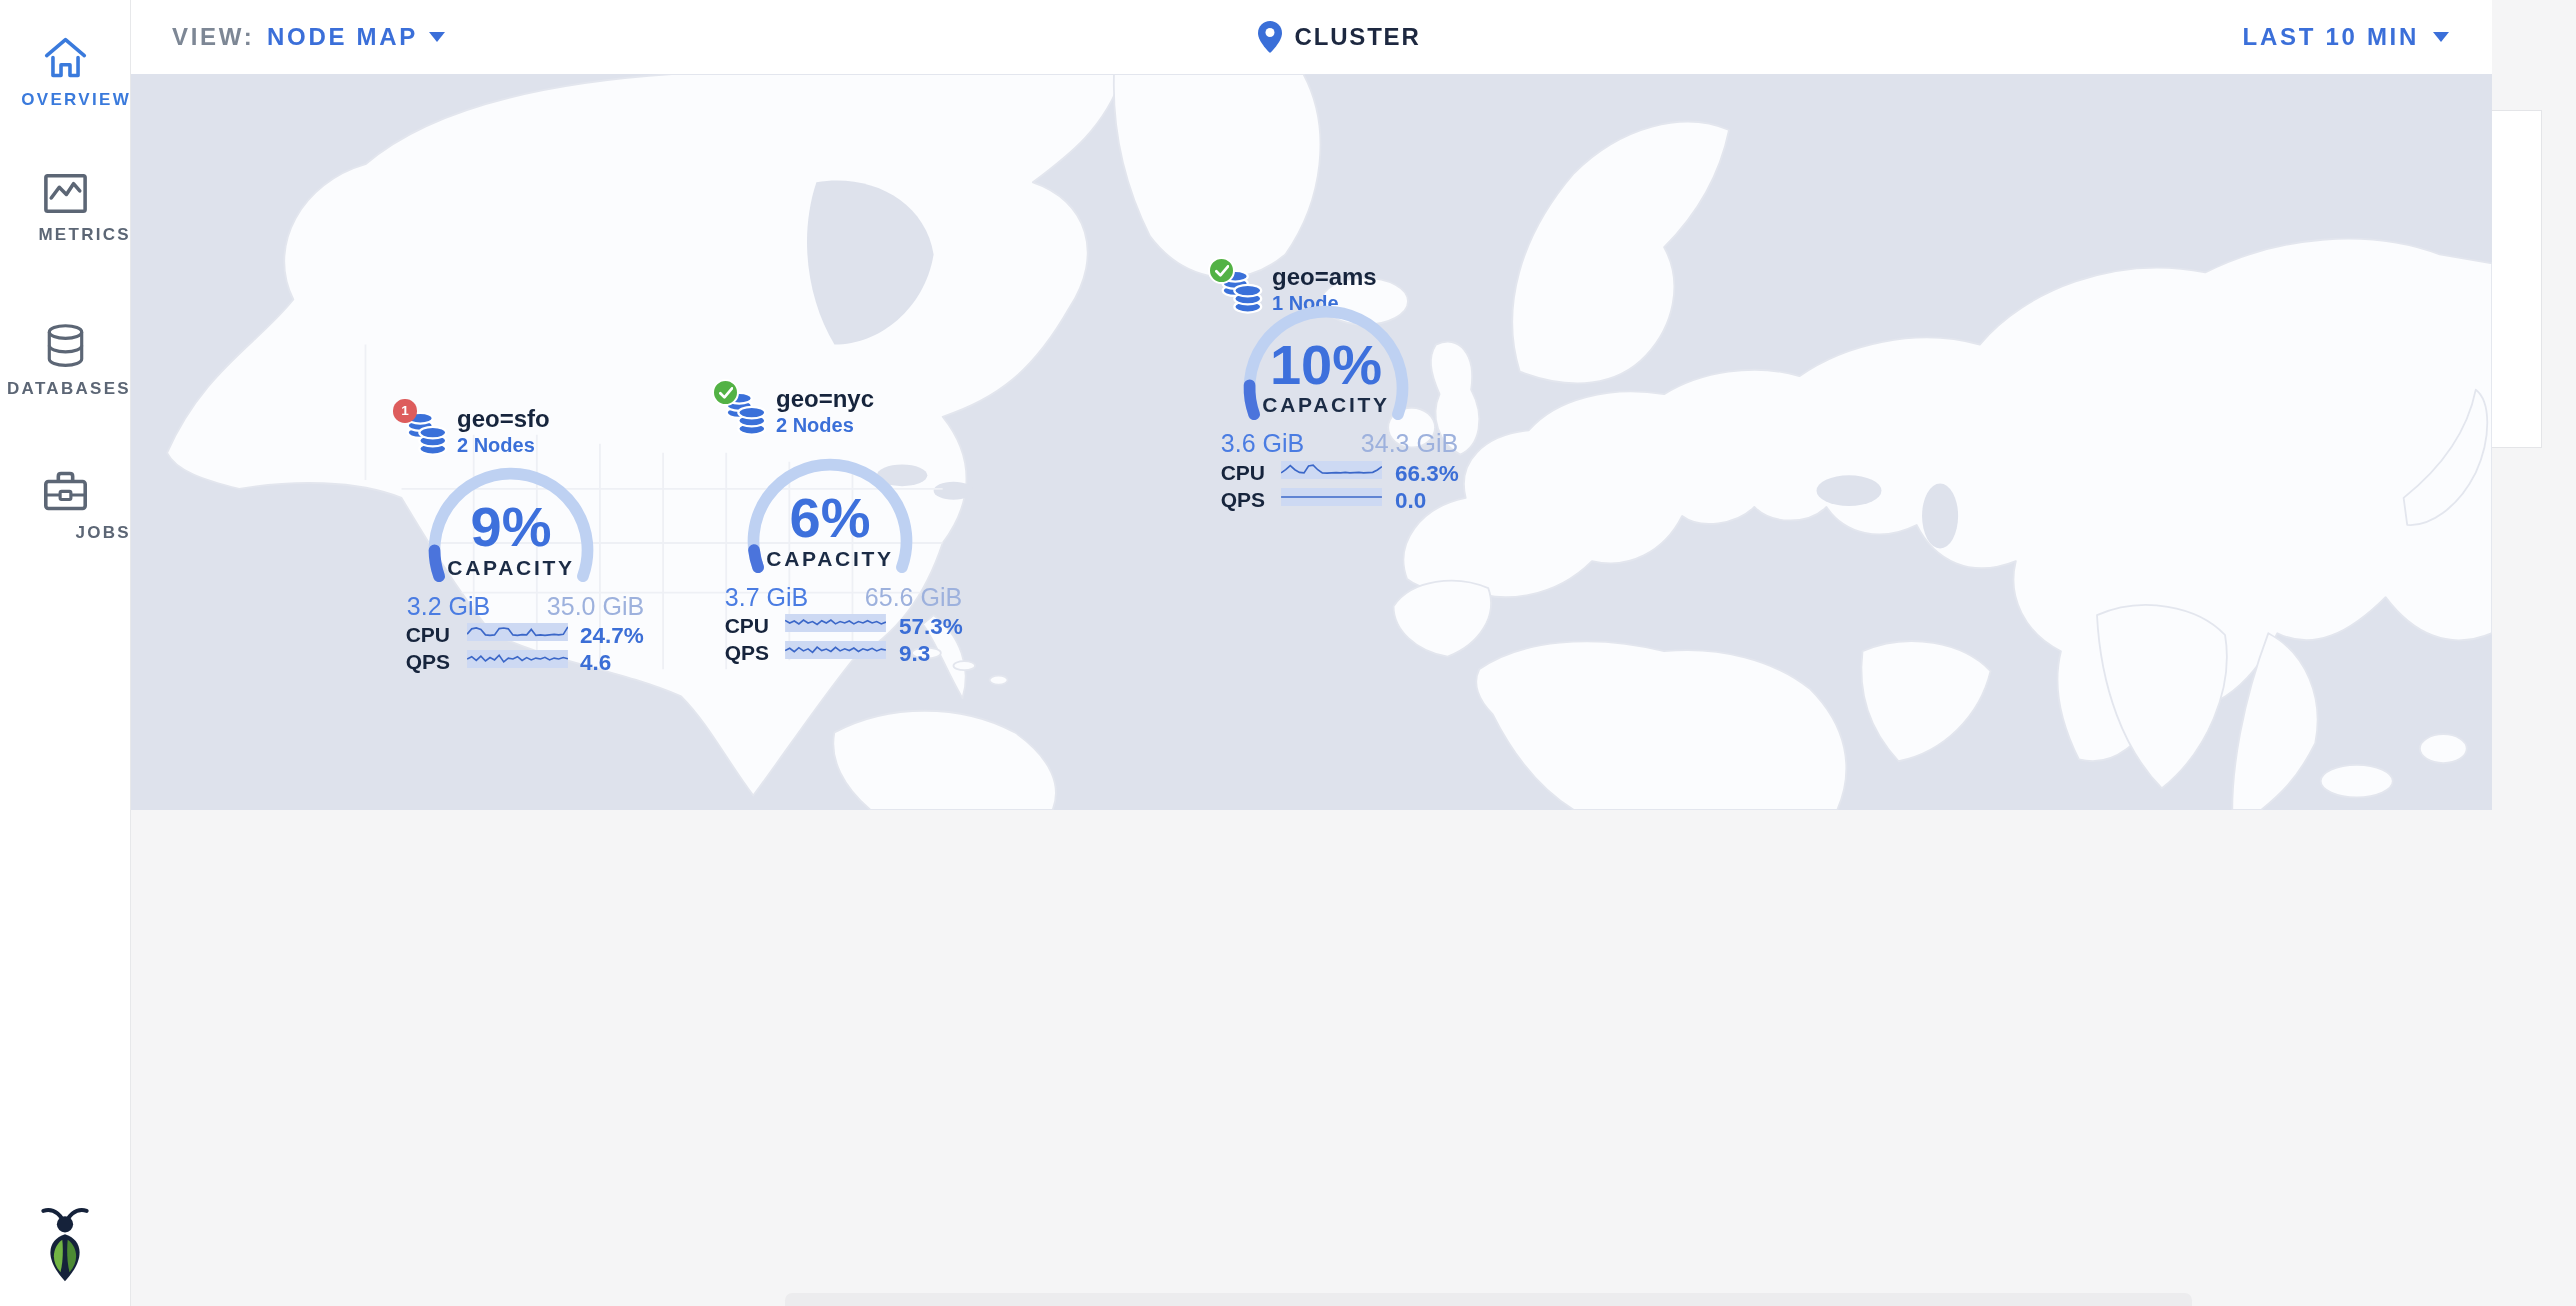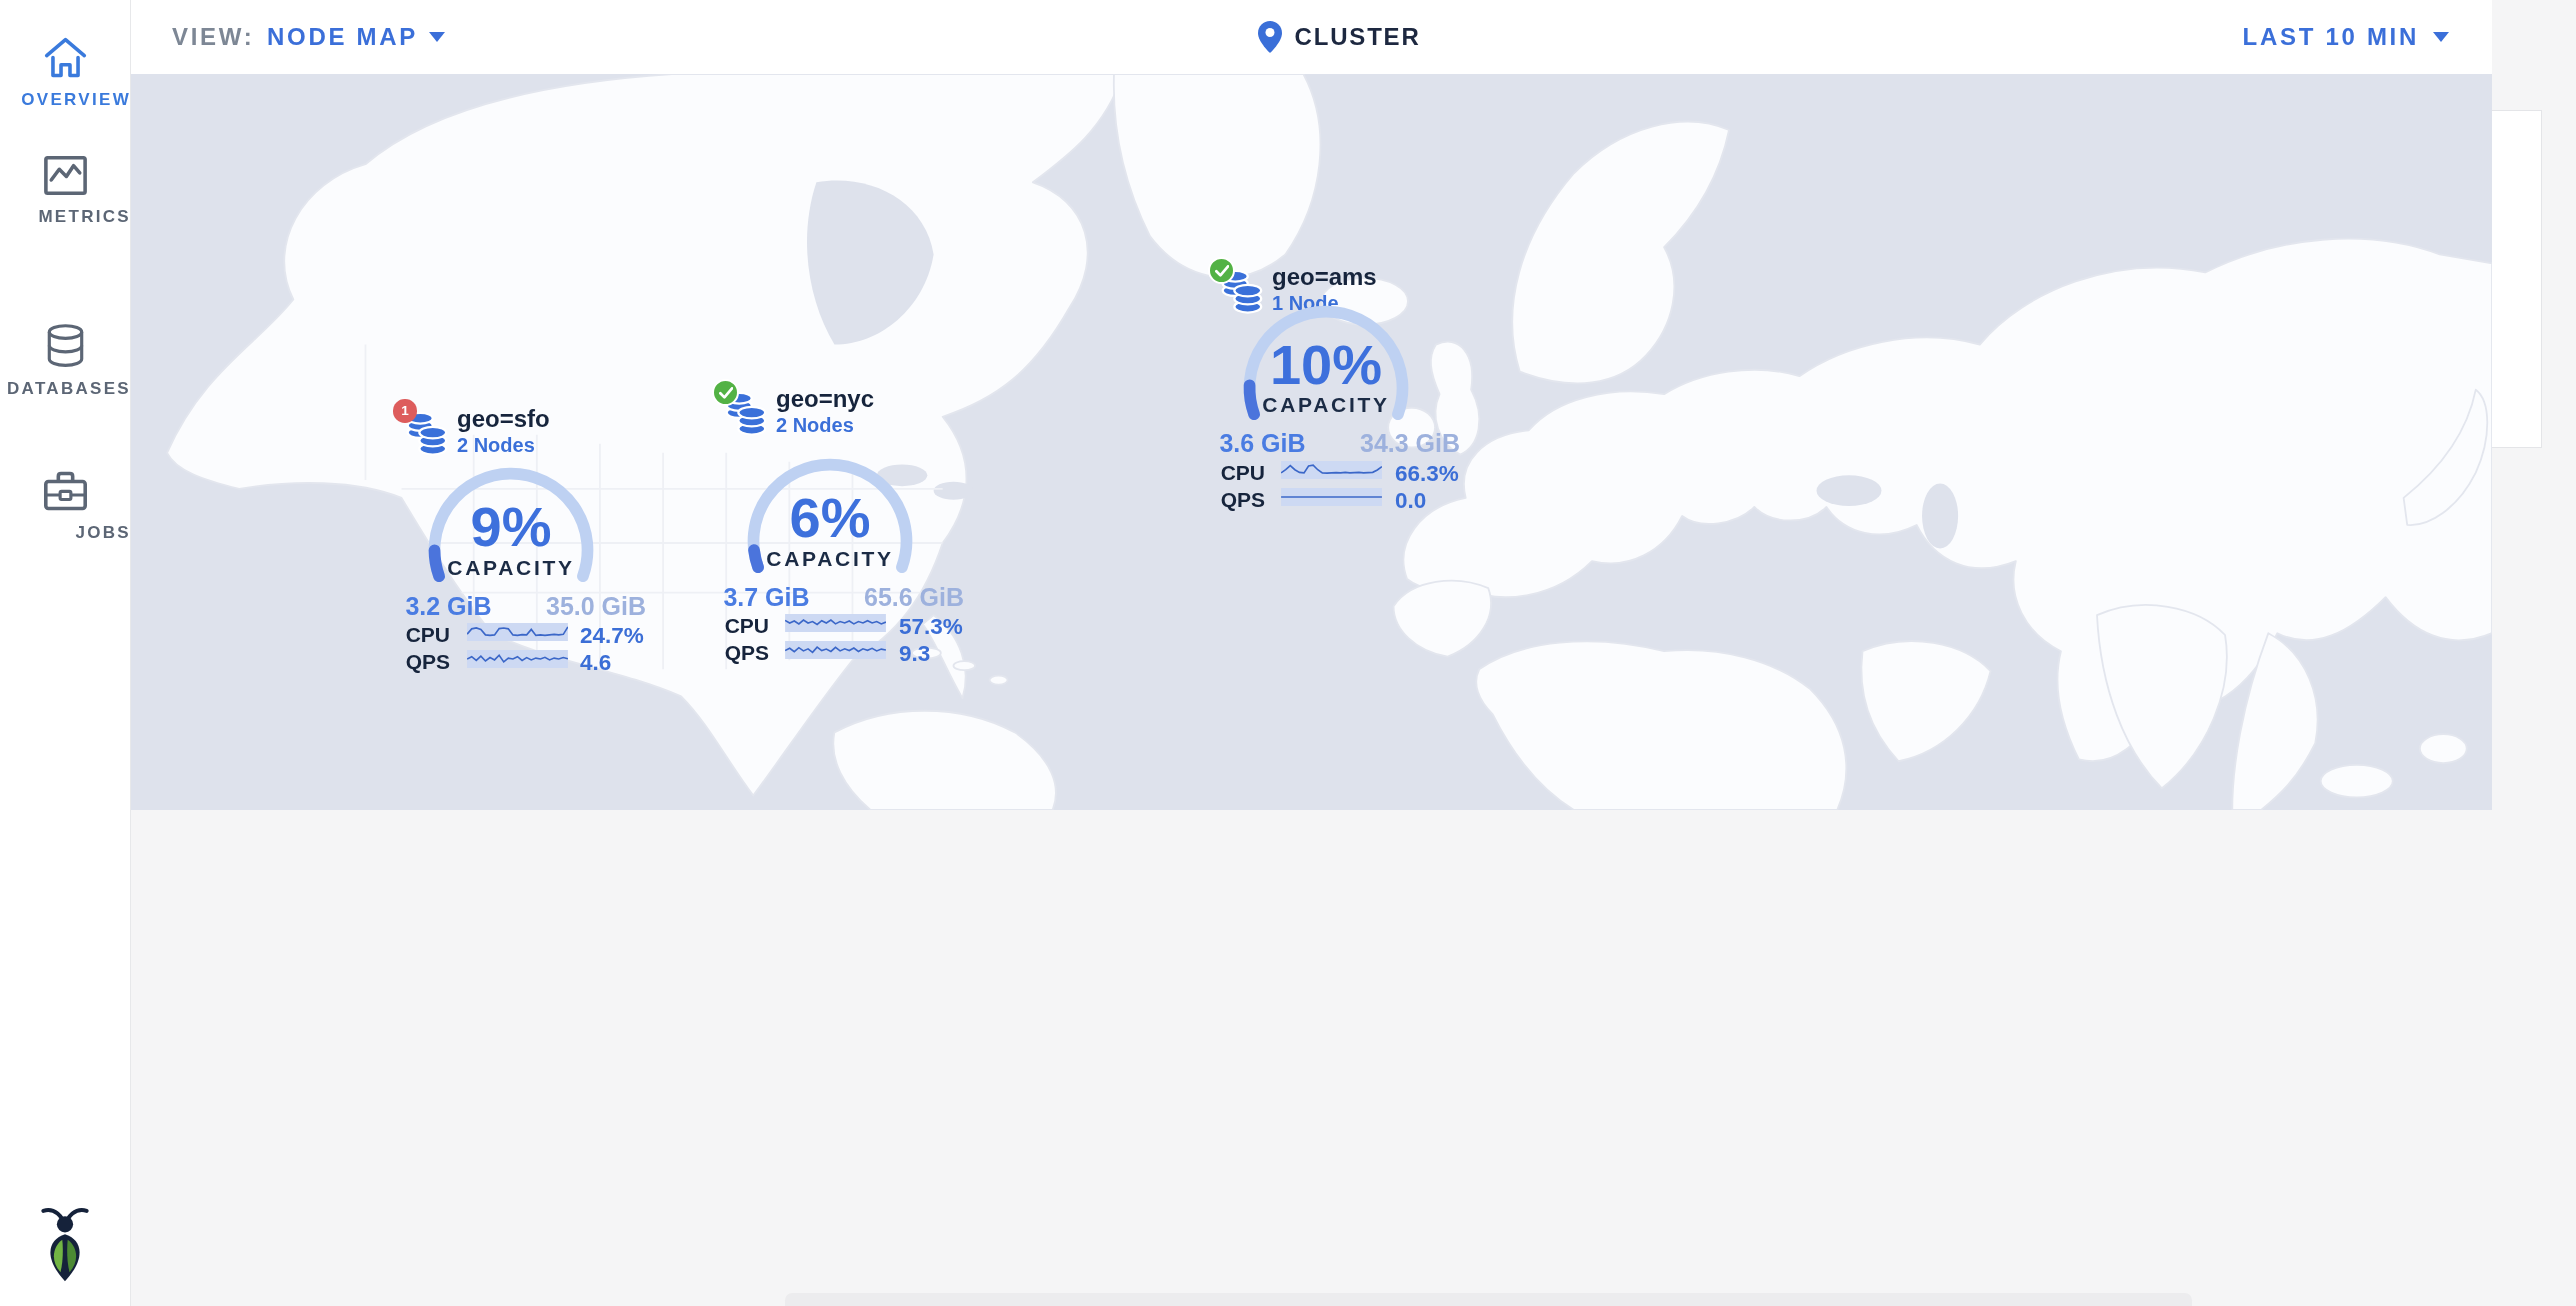--- a/index.html
+++ b/index.html
@@ -52,40 +52,40 @@
 
   .marker { position:absolute; width:0; height:0; }
   .m-header { position:absolute; }
   .m-badge { position:absolute; left:-11.7px; top:-10.8px; width:23.5px; height:23.5px; border-radius:50%; color:#fff; font-size:13.5px; font-weight:700; display:flex; align-items:center; justify-content:center; z-index:3; }
   .m-badge.err { background:#dd5c5c; }
   .m-badge.ok { background:#53b245; border:2.7px solid #ffffff; width:27px; height:27px; }
   .m-name { position:absolute; left:52px; top:-5.4px; font-size:24px; font-weight:700; color:#16243c; white-space:nowrap; }
   .m-nodes { position:absolute; left:52px; top:23.5px; font-size:20px; font-weight:700; color:#3a6fd8; white-space:nowrap;text-align:right; }
   .m-pct { position:absolute; font-size:56px; font-weight:600; color:#3d70dc; text-align:center; width:198px; line-height:58px; }
   .m-cap { position:absolute; font-size:21px; font-weight:700; letter-spacing:2.7px; color:#1b2b45; text-align:center; width:198px; }
-  .m-gib { position:absolute; width:99px; text-align:center; font-size:25px; font-weight:700; white-space:nowrap; }
+  .m-gib { position:absolute; width:99px; text-align:center; font-size:25px; font-weight:400; white-space:nowrap; }
   .m-gib.used { color:#4a7ce2; } .m-gib.total { color:#9db1dd; }
   .m-rlabel { position:absolute; width:56px; text-align:right; font-size:21px; font-weight:700; color:#16243c; }
   .m-rvalue { position:absolute; font-size:22.5px; font-weight:700; color:#3b6ed6; white-space:nowrap; }
   .spark { position:absolute; }
 
   .bottom-peek { position:absolute; left:785px; top:1293px; width:1407px; height:12.6px; background:#ececee; border-radius:7.2px 7.2px 0 0; }
 </style>
 </head>
 <body>
 
 <div class="sidebar">
   <div class="side-item active" style="top:36px;">
     <svg class="icn" width="45" height="43" viewBox="0 0 50 48">
       <path d="M4 22 L25 4 L46 22" fill="none" stroke="#3a7adc" stroke-width="4" stroke-linecap="round" stroke-linejoin="round"></path>
       <path d="M11 24 V44 H20 V32 H30 V44 H39 V24" fill="none" stroke="#3a7adc" stroke-width="4" stroke-linecap="round" stroke-linejoin="round"></path>
     </svg>
     <span class="side-label">OVERVIEW</span>
   </div>
-  <div class="side-item" style="top:155px;">
+  <div class="side-item" style="top:173px;">
     <svg class="icn" width="45" height="41" viewBox="0 0 50 46">
       <rect x="3" y="3" width="44" height="40" rx="2" fill="none" stroke="#5c6675" stroke-width="4"></rect>
       <path d="M9 28 L18 16 L26 24 L34 12 L41 20" fill="none" stroke="#5c6675" stroke-width="4" stroke-linecap="round" stroke-linejoin="round"></path>
     </svg>
     <span class="side-label">METRICS</span>
   </div>
   <div class="side-item" style="top:323px;">
     <svg class="icn" width="45" height="45" viewBox="0 0 50 50">
       <ellipse cx="25" cy="10" rx="18" ry="7" fill="none" stroke="#5c6675" stroke-width="3.5"></ellipse>
       <path d="M7 10 V40 C7 44 15 47 25 47 C35 47 43 44 43 40 V10" fill="none" stroke="#5c6675" stroke-width="3.5"></path>

